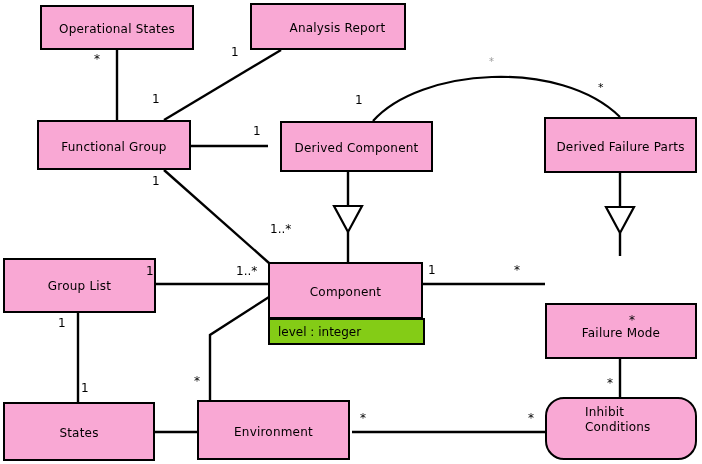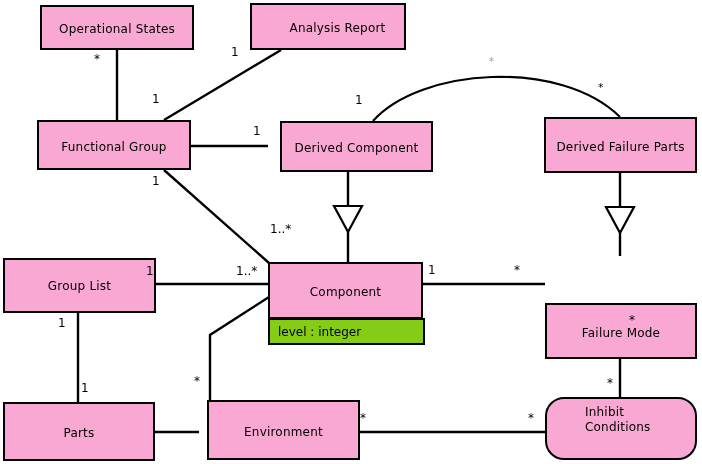--- a/index.html
+++ b/index.html
@@ -143,24 +143,24 @@
   </div>
   <div class="uml-attrs" style="left:268px; top:318px; width:157px; height:27px;">
     <div class="uml-attr-text">level : integer</div>
   </div>
 
   <div class="uml-class" style="left:545px; top:255px; width:152px; height:56px;margin-top:48px;">
     <div class="uml-name" style="top:21px;">Failure Mode</div>
   </div>
 
   <div class="uml-class" style="left:3px; top:402px; width:152px; height:59px;">
-    <div class="uml-name" style="top:22px;">Parts</div>
-  </div>
-
-  <div class="uml-class" style="left:207px; top:400px; width:153px; height:60px;">
+    <div class="uml-name" style="top:22px;">States</div>
+  </div>
+
+  <div class="uml-class" style="left:197px; top:400px; width:153px; height:60px;">
     <div class="uml-name" style="top:23px;">Environment</div>
   </div>
 
   <div class="uml-class" style="left:545px; top:397px; width:152px; height:63px;border-radius:19px;">
     <div class="uml-name two-line" style="top:6px; left:38px; right:auto;">Inhibit
 Conditions</div>
   </div>
 
   <div class="mult" style="left:94px; top:52px;">*</div>
 

